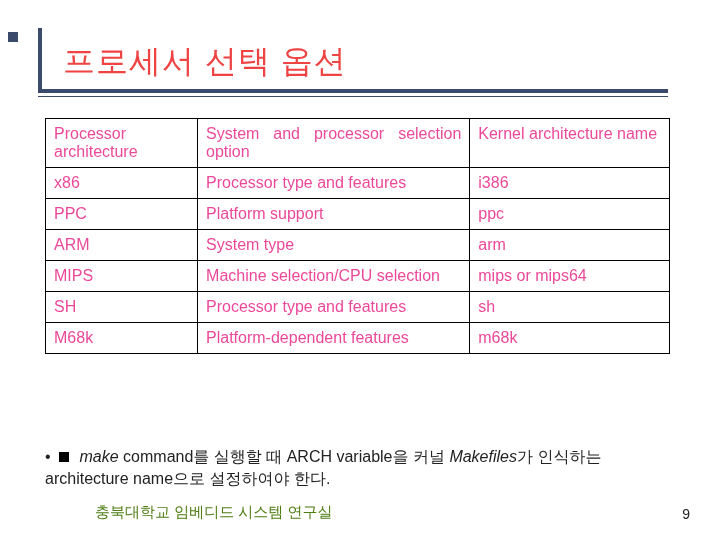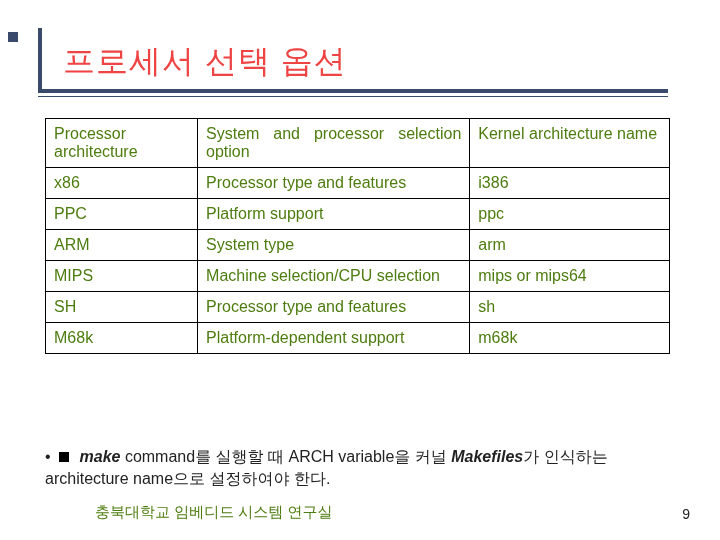--- a/index.html
+++ b/index.html
@@ -58,21 +58,21 @@
     .table-wrap {
       position: absolute;
       left: 45px;
       top: 118px;
       width: 625px;
     }
     table {
       border-collapse: collapse;
       width: 100%;
       font-size: 16px;
-      color: #4d7c0f;
+      color: #ec4899;
     }
     td {
       border: 1px solid #000;
       padding: 6px 8px;
       vertical-align: top;
       text-align: justify;
       text-justify: inter-word;
     }
     td.c1 { width: 160px; }
     td.c2 { width: 296px; }
@@ -91,21 +91,21 @@
       margin-right: 4px;
     }
     .note-square {
       display: inline-block;
       width: 10px;
       height: 10px;
       background: #000;
       margin-right: 6px;
       vertical-align: 0;
     }
-    .italic { font-style: italic; font-weight: bold; }
+    .italic { font-style: italic; }
     .footer-left {
       position: absolute;
       left: 95px;
       bottom: 18px;
       font-size: 15px;
       color: #4d7c0f;
     }
     .footer-right {
       position: absolute;
       right: 30px;
@@ -153,21 +153,21 @@
       <td class="c2">Machine selection/CPU selection</td>
       <td class="c3">mips or mips64</td>
     </tr>
     <tr>
       <td class="c1">SH</td>
       <td class="c2">Processor type and features</td>
       <td class="c3">sh</td>
     </tr>
     <tr>
       <td class="c1">M68k</td>
-      <td class="c2">Platform-dependent support</td>
+      <td class="c2">Platform-dependent features</td>
       <td class="c3">m68k</td>
     </tr>
   </tbody>
     </table>
 </div>
 
 <div class="note-wrap">
   <span class="note-bullet">•</span>
   <span class="note-square"></span>
   <span class="italic">make</span><span> command를 실행할 때 ARCH variable을 커널 </span><span class="italic">Makefiles</span><span>가 인식하는 architecture name으로 설정하여야 한다.</span>

